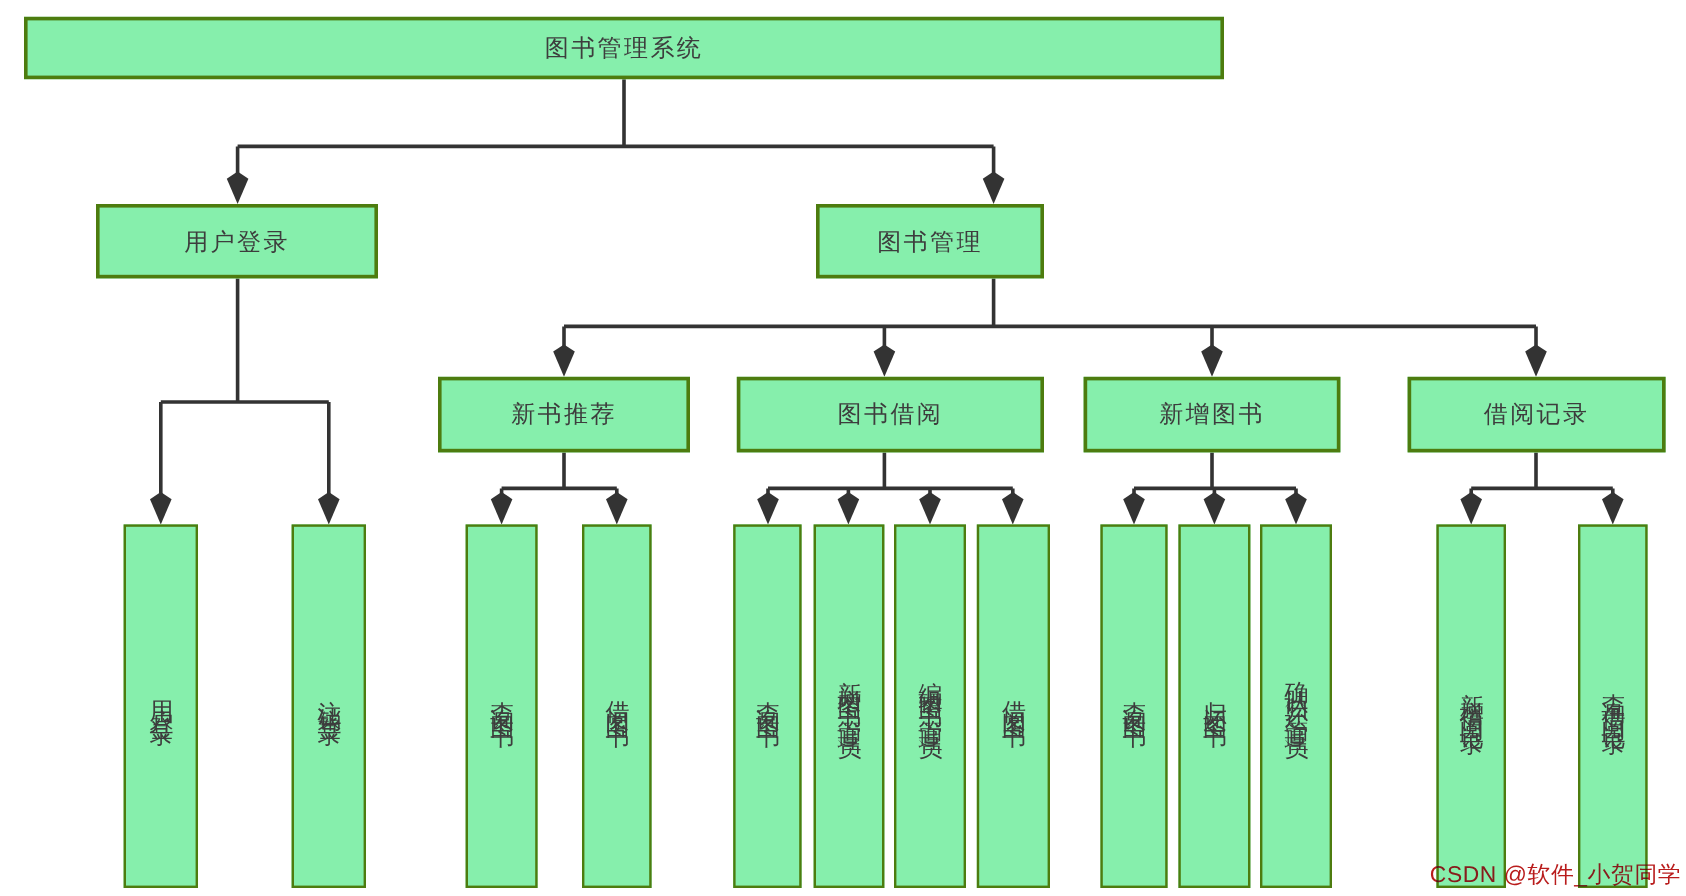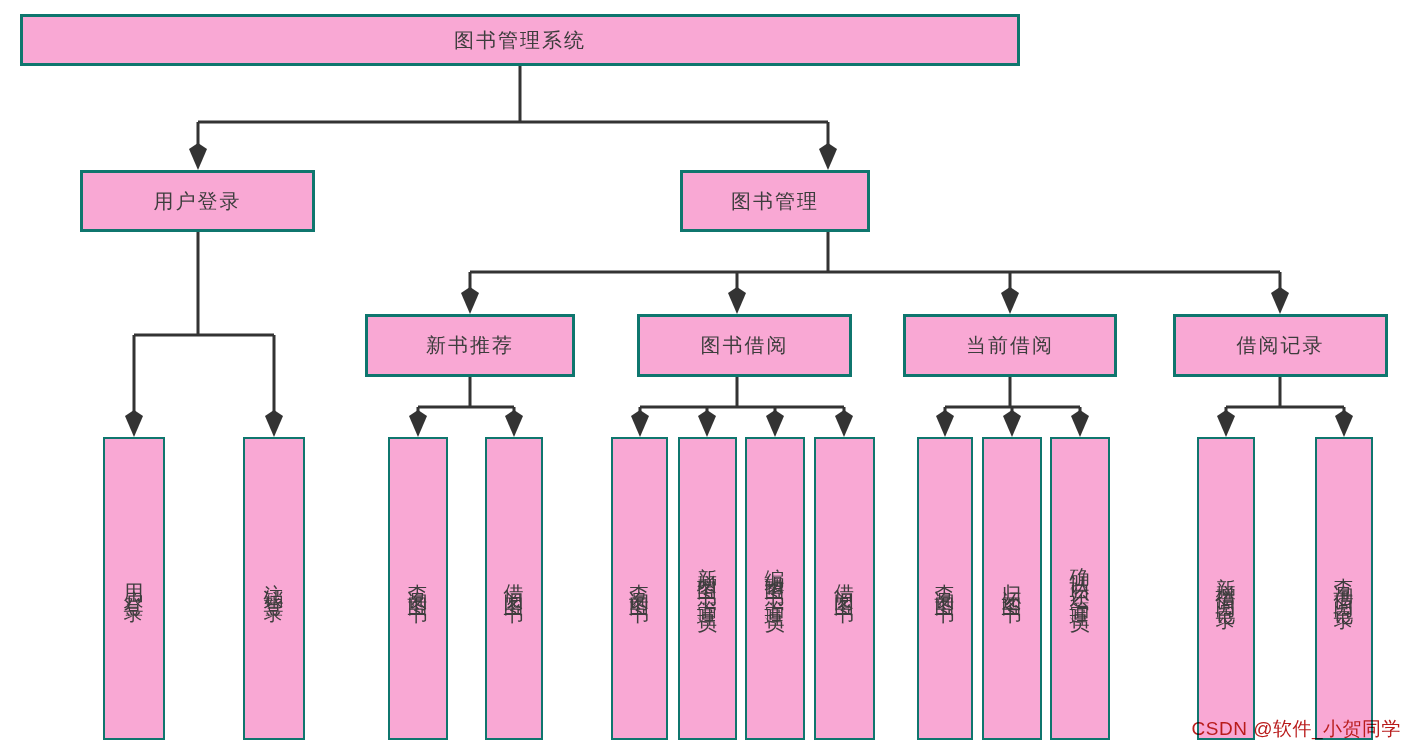--- a/index.html
+++ b/index.html
@@ -13,22 +13,22 @@
   }
   .wires {
     position: absolute;
     left: 0; top: 0;
     width: 1405px; height: 747px;
     pointer-events: none;
   }
   .node {
     position: absolute;
     box-sizing: border-box;
-    background: #f9a8d4;
-    border: 3px solid #0f766e;
+    background: #86efac;
+    border: 3px solid #4d7c0f;
     color: #3d3d3d;
     display: flex;
     align-items: center;
     justify-content: center;
     font-size: 20px;
     letter-spacing: 2px;
     white-space: nowrap;
   }
   .row-root { top: 14px;  height: 52px; }
   .row-l2   { top: 170px; height: 62px; }
@@ -86,22 +86,22 @@
       <polygon points="1217,416 1226,410 1235,416 1226,437" fill="#333333"></polygon>
       <polygon points="1335,416 1344,410 1353,416 1344,437" fill="#333333"></polygon>
     </svg>
 
   <div class="node row-root" style="left:20px;width:1000px">图书管理系统</div>
 
   <div class="node row-l2" style="left:80px;width:235px">用户登录</div>
   <div class="node row-l2" style="left:680px;width:190px">图书管理</div>
 
   <div class="node row-l3" style="left:365px;width:210px">新书推荐</div>
-  <div class="node row-l3" style="left:637px;width:215px">图书借阅</div>
-  <div class="node row-l3" style="left:903px;width:214px">当前借阅</div>
+  <div class="node row-l3" style="left:614px;width:256px">图书借阅</div>
+  <div class="node row-l3" style="left:903px;width:214px">新增图书</div>
   <div class="node row-l3" style="left:1173px;width:215px">借阅记录</div>
 
   <div class="node leaf" style="left:103px;width:62px">
     <span class="vtext">用户登录</span>
   </div>
   <div class="node leaf" style="left:243px;width:62px">
     <span class="vtext">注销登录</span>
   </div>
   <div class="node leaf" style="left:388px;width:60px">
     <span class="vtext">查询图书</span>

